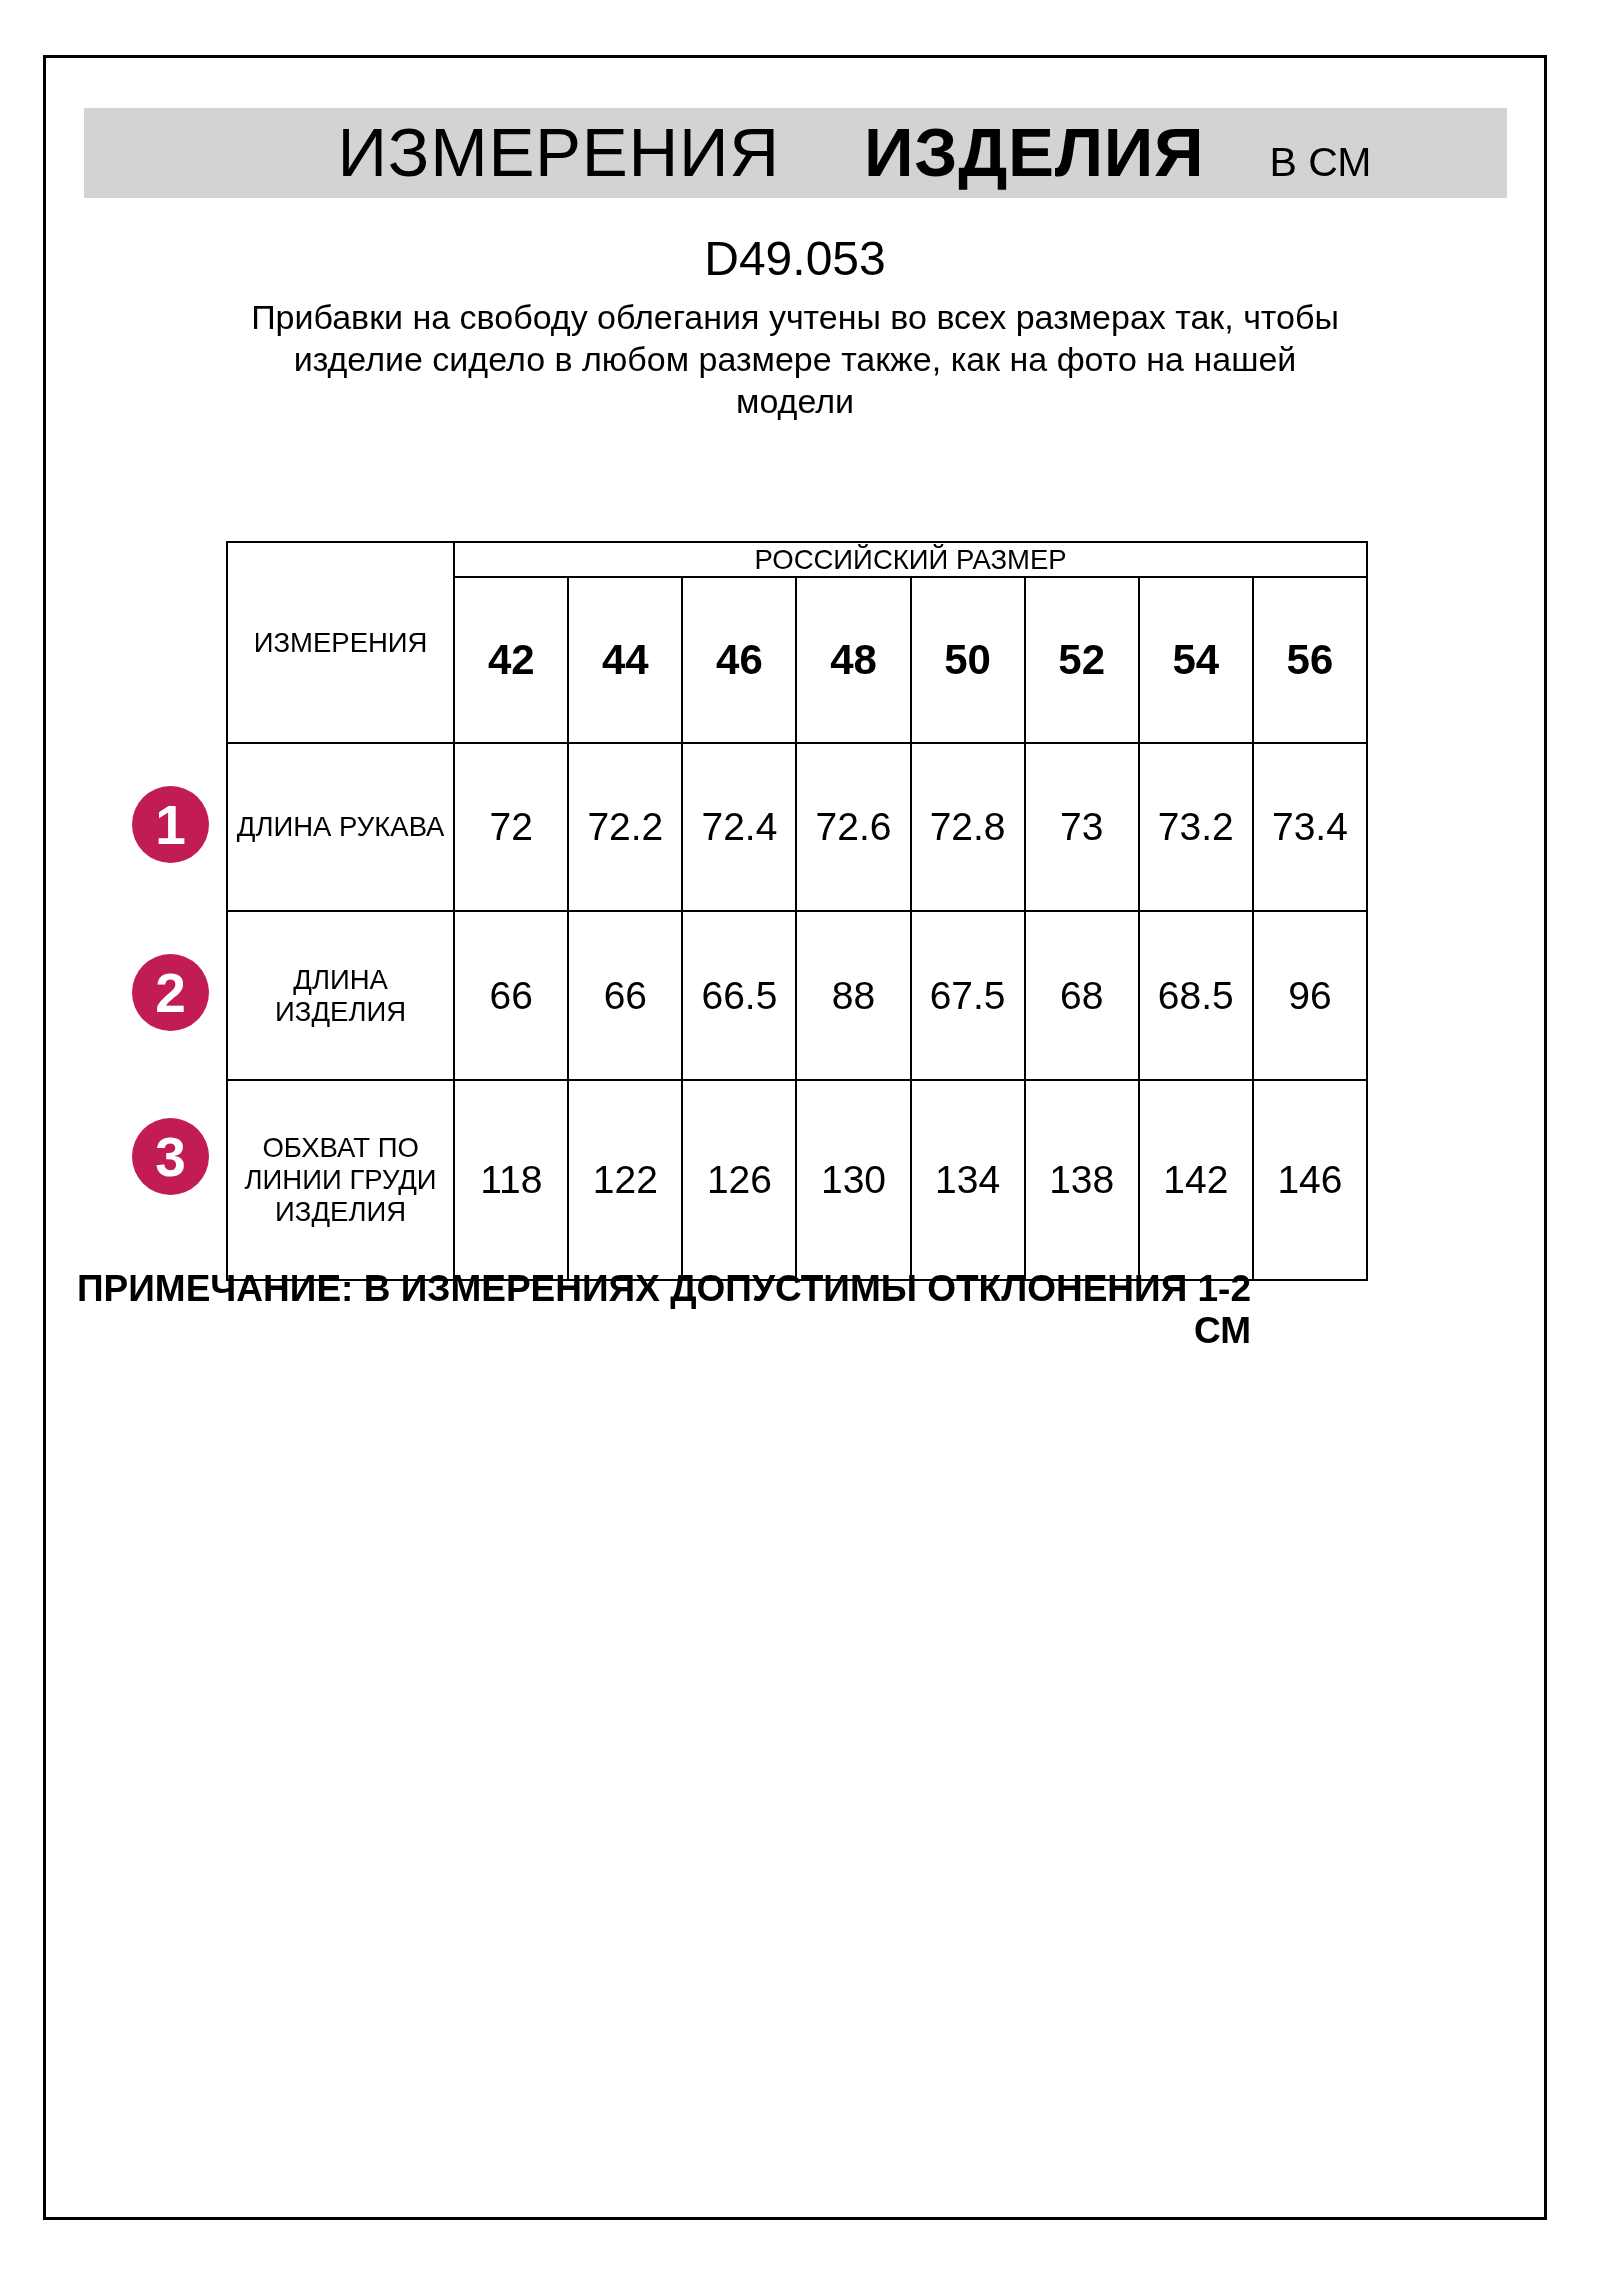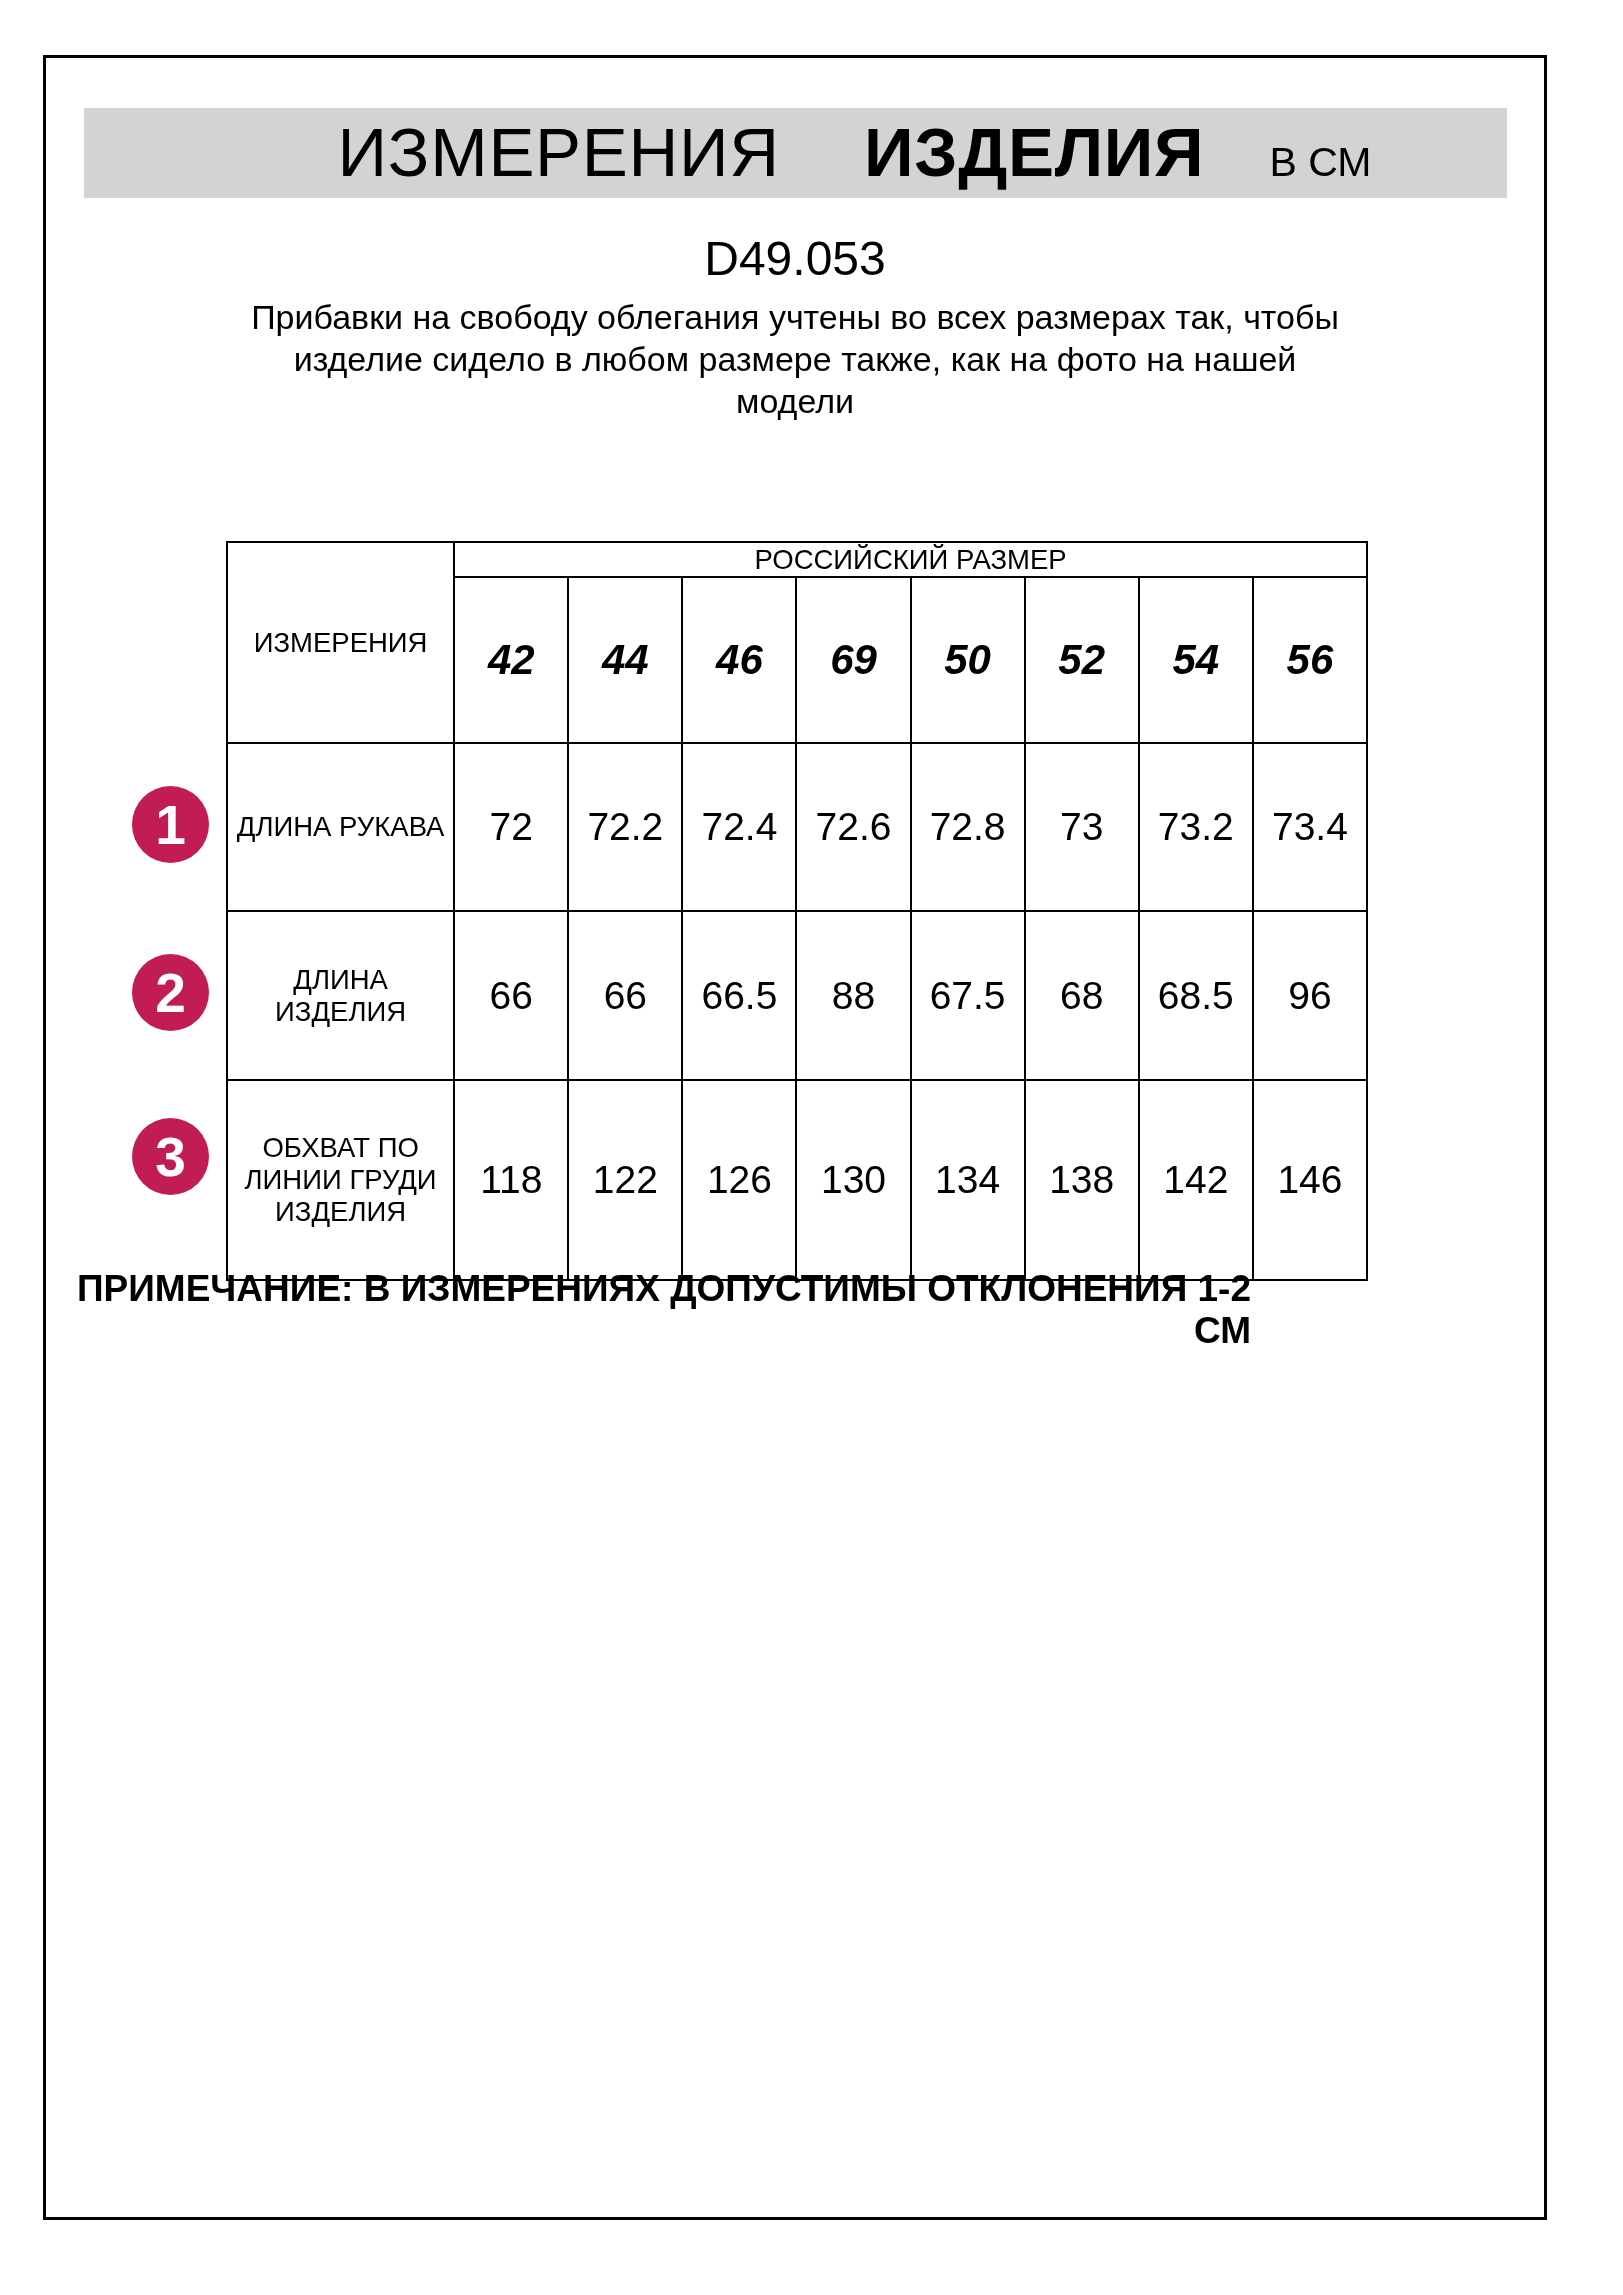--- a/index.html
+++ b/index.html
@@ -34,21 +34,21 @@
   table.size-table td {
     border:2px solid #000; padding:0; text-align:center; vertical-align:middle;
     overflow:hidden;
   }
   td.bt { border-top-width:4.6px; }
   td.bb { border-bottom-width:4.6px; }
   td.bl { border-left-width:3.3px; }
   td.br { border-right-width:3.3px; }
   td.corner-cell { font-size:27.5px; }
   td.group-cell  { font-size:27.5px; }
-  td.size-cell   { font-size:42px; font-weight:bold;font-style:italic; }
+  td.size-cell   { font-size:42px; font-weight:bold; }
   td.value-cell  { font-size:39px; }
   td.label-cell  { font-size:27.5px;border-radius:15px; }
   td.label-cell .lbl-line { display:block; line-height:32px; }
   .row-badge {
     position:absolute; width:77px; height:77px; border-radius:50%;
     background:#c21d53; color:#ffffff; display:flex; align-items:center; justify-content:center;
     font-size:55px; font-weight:bold;
   }
   .badge-1 { left:132px; top:786px; }
   .badge-2 { left:132px; top:954px; }
@@ -93,21 +93,21 @@
     </colgroup>
     <tbody>
         <tr style="height:35px">
       <td rowspan="2" class="corner-cell bt bl bb">ИЗМЕРЕНИЯ</td>
       <td colspan="8" class="group-cell bt br bb">РОССИЙСКИЙ РАЗМЕР</td>
     </tr>
     <tr style="height:166px">
       <td class="size-cell bb">42</td>
       <td class="size-cell bb">44</td>
       <td class="size-cell bb">46</td>
-      <td class="size-cell bb">69</td>
+      <td class="size-cell bb">48</td>
       <td class="size-cell bb">50</td>
       <td class="size-cell bb">52</td>
       <td class="size-cell bb">54</td>
       <td class="size-cell bb br">56</td>
     </tr>
     <tr style="height:168px">
       <td class="label-cell bl bb">
         <span class="lbl-line">ДЛИНА РУКАВА</span>
       </td>
       <td class="value-cell bb">72</td>

